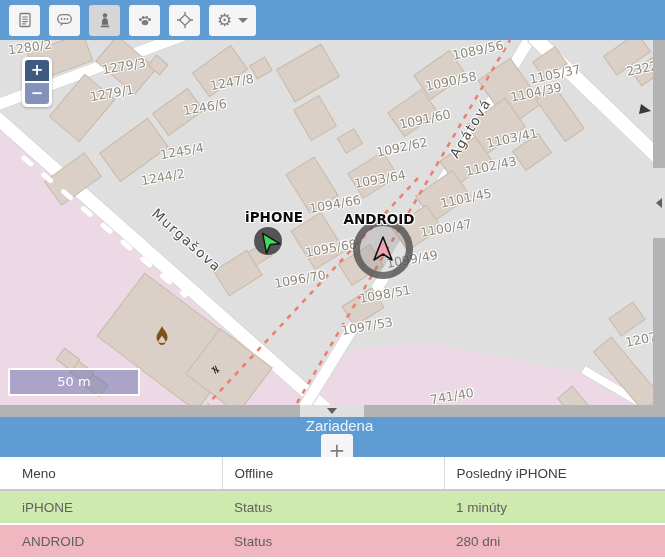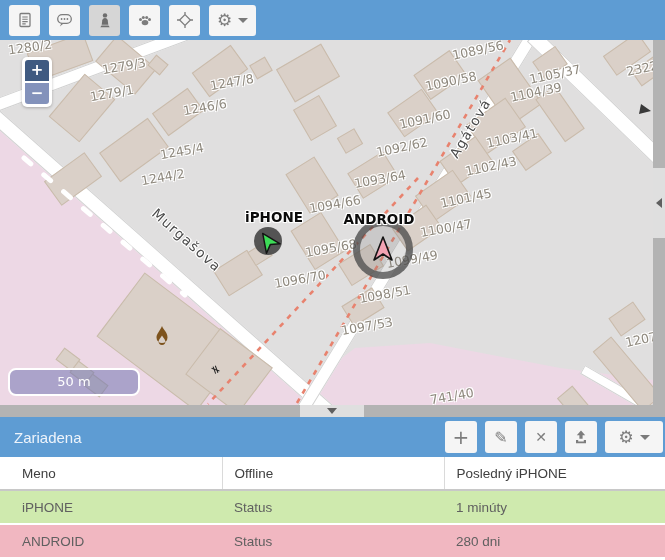--- a/index.html
+++ b/index.html
@@ -43,21 +43,21 @@
           z-index:6;display:flex;align-items:center;justify-content:center;}
   
   #zoomctl{position:absolute;left:22px;top:17px;width:30px;background:#fff;border-radius:5px;
           padding:3px;box-sizing:border-box;z-index:10;box-shadow:0 1px 3px rgba(0,0,0,.25);}
   .zbtn{width:24px;height:21px;color:#fff;font-size:15px;font-weight:bold;text-align:center;
         line-height:21px;cursor:pointer;font-family:"DejaVu Sans",sans-serif;}
   #zoom-in{background:#3f5a81;border-radius:3px 3px 0 0;margin-bottom:2px;}
   #zoom-out{background:#8392bb;border-radius:0 0 3px 3px;}
   
   #scalebar{position:absolute;left:8px;top:328px;width:128px;height:24px;z-index:9;
-            background:rgba(105,110,175,.5);border:2px solid #fff;border-radius:8px;
+            background:rgba(105,110,175,.5);border:2px solid #fff;border-radius:0;
             color:#fff;font-size:13px;text-align:center;line-height:24px;}
   #attrib{position:absolute;right:0;bottom:0;height:22px;line-height:22px;z-index:9;
           background:rgba(255,255,255,.85);padding:0 10px;font-size:12.5px;color:#333;}
   #attrib a{color:#4a74c9;text-decoration:underline;cursor:pointer;}
   
   #vsplit{position:absolute;left:653px;top:40px;width:12px;height:365px;background:#b3b3b3;}
   #vsplit .handle{position:absolute;left:0;top:128px;width:12px;height:70px;background:#dfdfdf;
           display:flex;align-items:center;justify-content:center;cursor:pointer;}
   #vsplit .arrow{width:0;height:0;border-top:5px solid transparent;border-bottom:5px solid transparent;
           border-right:6px solid #5f5f5f;}
@@ -264,21 +264,21 @@
       <div class="arrow"></div>
     </div>
   </div>
 
   <div id="hsplit">
     <div class="handle">
       <div class="arrow"></div>
     </div>
   </div>
 
-  <div class="phead" style="top:417px;">
+  <div class="phead" style="top:417px;flex-direction:column;">
     <div class="title">Zariadena</div>
     <div class="tbtn" style="width:32px;height:32px;">
       <span class="glyph" style="font-size:20px;line-height:1;">+</span>
     </div>
     <div class="tbtn" style="width:32px;height:32px;margin-left:8px;">
       <span class="glyph" style="font-size:16px;">✎</span>
     </div>
     <div class="tbtn" style="width:32px;height:32px;margin-left:8px;">
       <span class="glyph" style="font-size:14px;font-weight:bold;">✕</span>
     </div>

